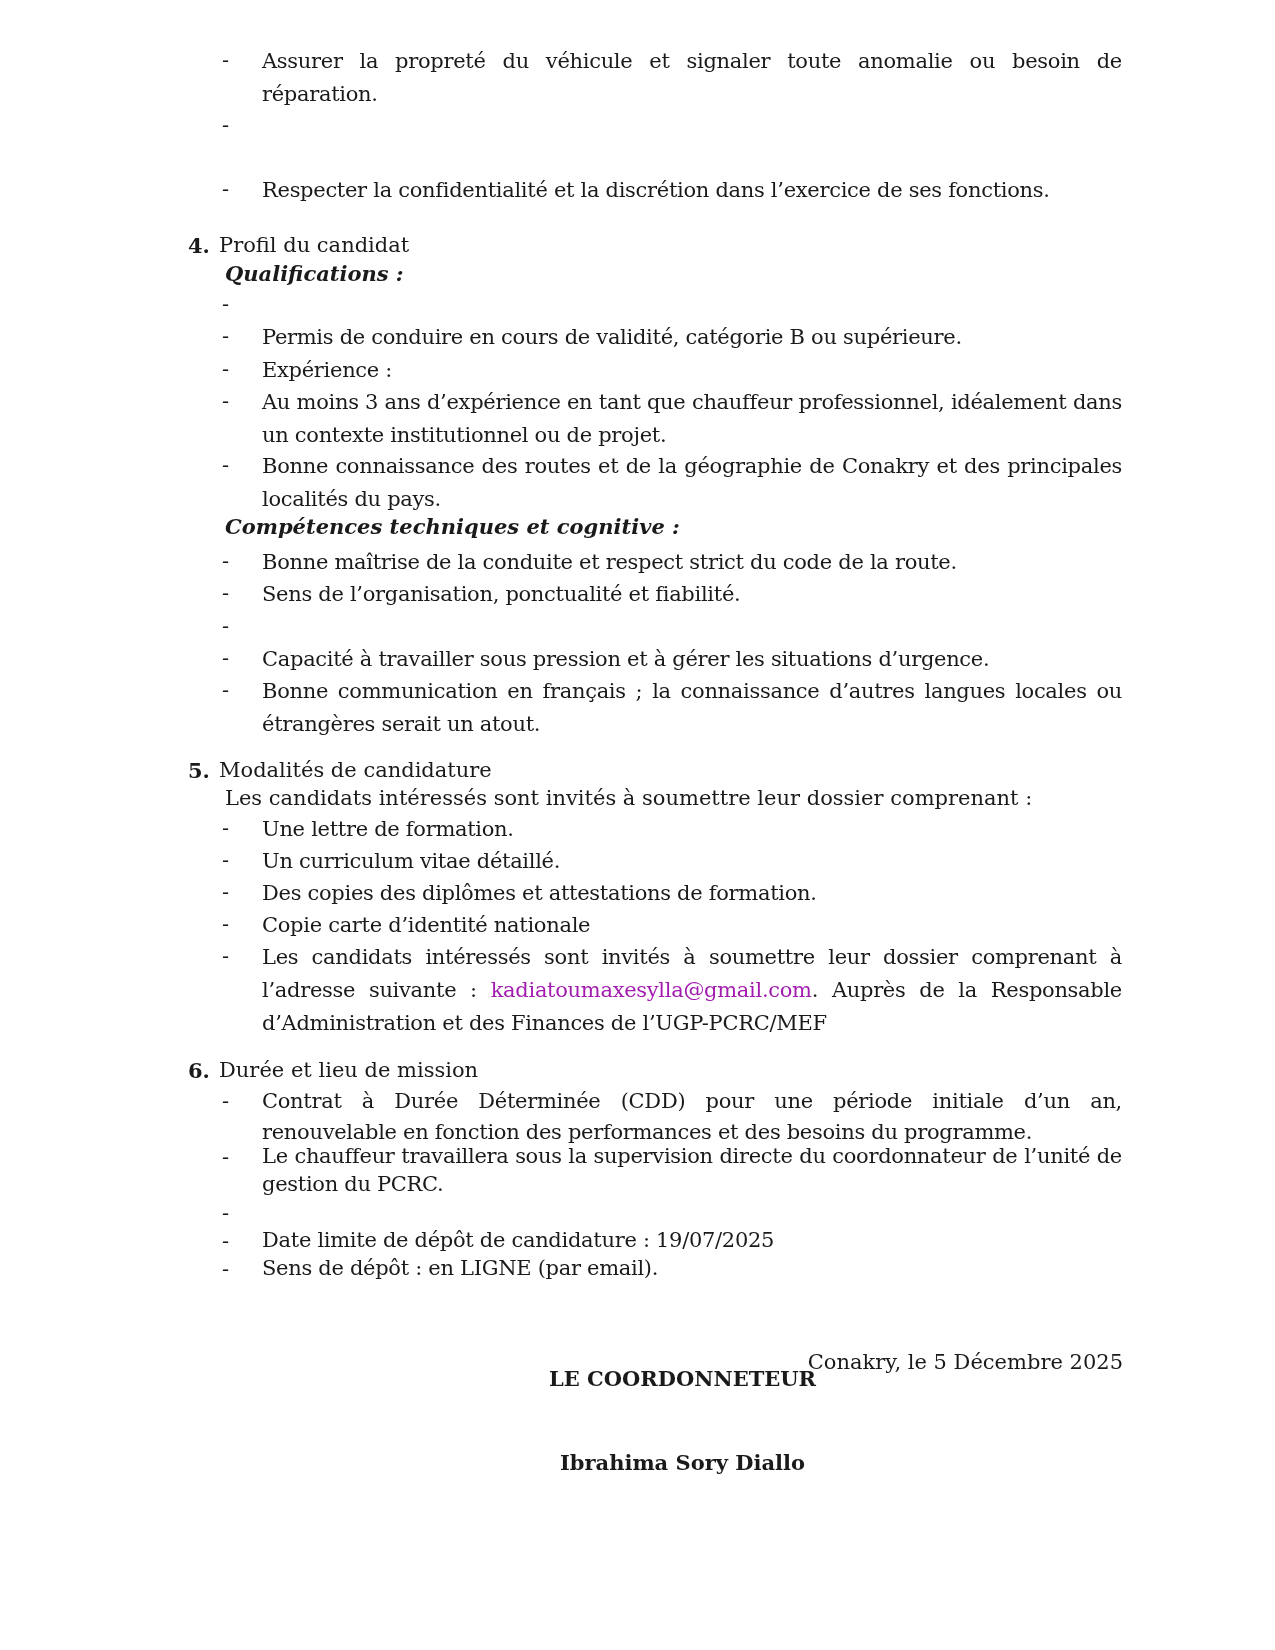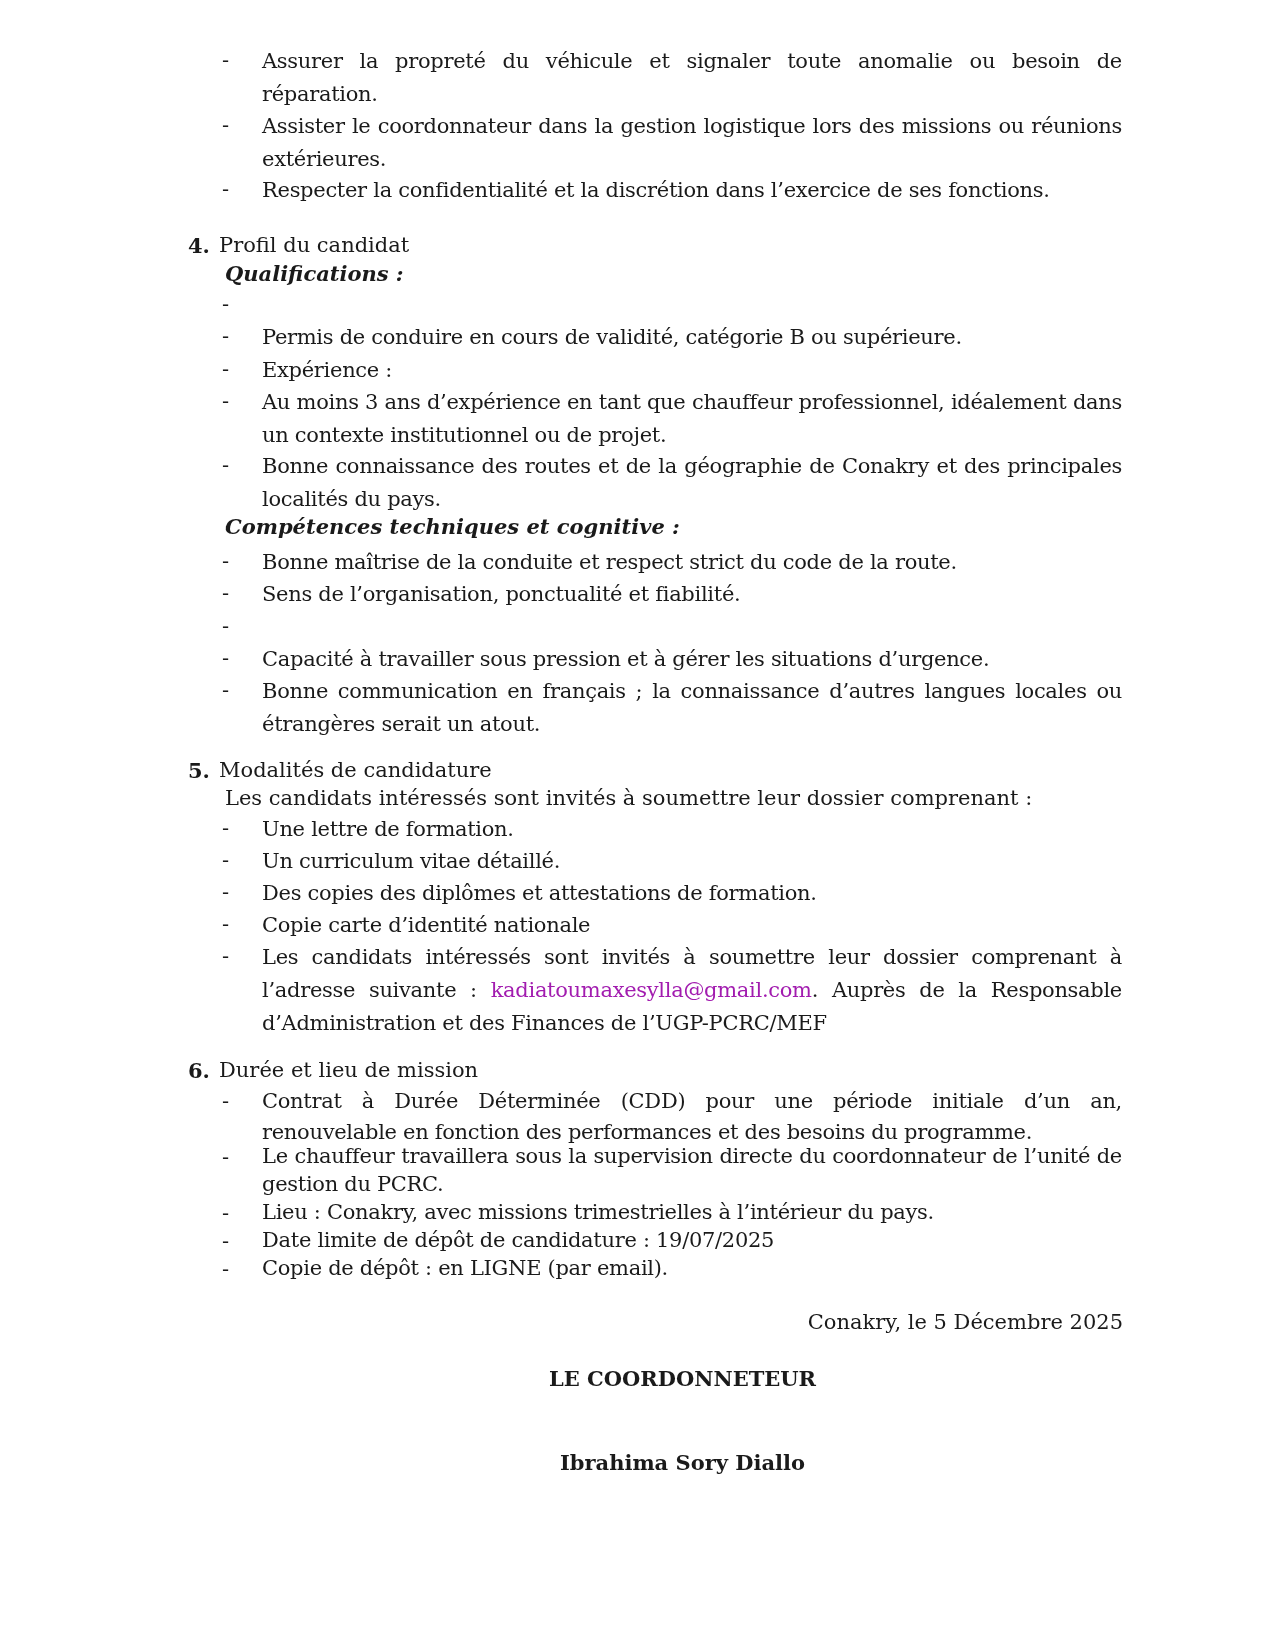--- a/index.html
+++ b/index.html
@@ -7,32 +7,31 @@
          font-family:"DejaVu Serif", "Liberation Serif", serif; color:#1a1a1a; }
   .page { position:absolute; left:0; top:0; width:1275px; height:1650px; }
   .dash { position:absolute; left:222px; font-size:21px; }
   .txt { position:absolute; left:262px; width:860px; font-size:21px; line-height:33px; letter-spacing:-0.3px; }
   .just { text-align:justify; text-align-last:left; }
   .num { position:absolute; left:188px; font-size:21px; font-weight:bold; }
   .head { position:absolute; left:219px; font-size:21px; font-weight:normal; }
   .sub { position:absolute; left:225px; font-size:21px; font-weight:bold; font-style:italic; }
   .plain { position:absolute; left:225px; font-size:21px; }
   .link { color:#a21caf; }
-  .right { position:absolute; right:152px; font-size:21px; text-align:right; }
+  .right { position:absolute; right:152px; font-size:21px; text-align:right;margin-top:40px; }
   .center { position:absolute; left:0; width:1365px; text-align:center; font-size:21px; font-weight:bold; }
 </style>
 </head>
 <body>
 
 <div class="page">
 
   <span class="dash" style="top:48px">-</span>
   <div class="txt just" style="top:45px">Assurer la propreté du véhicule et signaler toute anomalie ou besoin de réparation.</div>
   <span class="dash" style="top:113px">-</span>
-  <div class="txt just" style="top:110px">Assister le coordonnateur dans la gestion logistique lors des missions ou réunions extérieures.</div>
   <span class="dash" style="top:177px">-</span>
   <div class="txt" style="top:174px">Respecter la confidentialité et la discrétion dans l’exercice de ses fonctions.</div>
 
   <span class="num" style="top:233px">4.</span>
   <span class="head" style="top:233px">Profil du candidat</span>
   <span class="sub" style="top:261px">Qualifications :</span>
 
   <span class="dash" style="top:292px">-</span>
   <span class="dash" style="top:324px">-</span>
   <div class="txt" style="top:321px">Permis de conduire en cours de validité, catégorie B ou supérieure.</div>
@@ -71,22 +70,21 @@
   <div class="txt just" style="top:941px"><span>Les candidats intéressés sont invités à soumettre leur dossier comprenant à l’adresse suivante : </span><span class="link">kadiatoumaxesylla@gmail.com</span><span>. Auprès de la Responsable d’Administration et des Finances de l’UGP-PCRC/MEF</span></div>
 
   <span class="num" style="top:1058px">6.</span>
   <span class="head" style="top:1058px">Durée et lieu de mission</span>
 
   <span class="dash" style="top:1089px">-</span>
   <div class="txt just" style="top:1086px;line-height:31px">Contrat à Durée Déterminée (CDD) pour une période initiale d’un an, renouvelable en fonction des performances et des besoins du programme.</div>
   <span class="dash" style="top:1145px">-</span>
   <div class="txt just" style="top:1142px;line-height:28px">Le chauffeur travaillera sous la supervision directe du coordonnateur de l’unité de gestion du PCRC.</div>
   <span class="dash" style="top:1201px">-</span>
-  <div class="txt" style="top:1198px;line-height:28px">Lieu : Conakry, avec missions trimestrielles à l’intérieur du pays.</div>
   <span class="dash" style="top:1229px">-</span>
   <div class="txt" style="top:1226px;line-height:28px">Date limite de dépôt de candidature : 19/07/2025</div>
   <span class="dash" style="top:1257px">-</span>
-  <div class="txt" style="top:1254px;line-height:28px">Copie de dépôt : en LIGNE (par email).</div>
+  <div class="txt" style="top:1254px;line-height:28px">Sens de dépôt : en LIGNE (par email).</div>
 
   <span class="right" style="top:1310px">Conakry, le 5 Décembre 2025</span>
   <div class="center" style="top:1366px">LE COORDONNETEUR</div>
   <div class="center" style="top:1450px">Ibrahima Sory Diallo</div>
 </div>
 
 </body></html>

